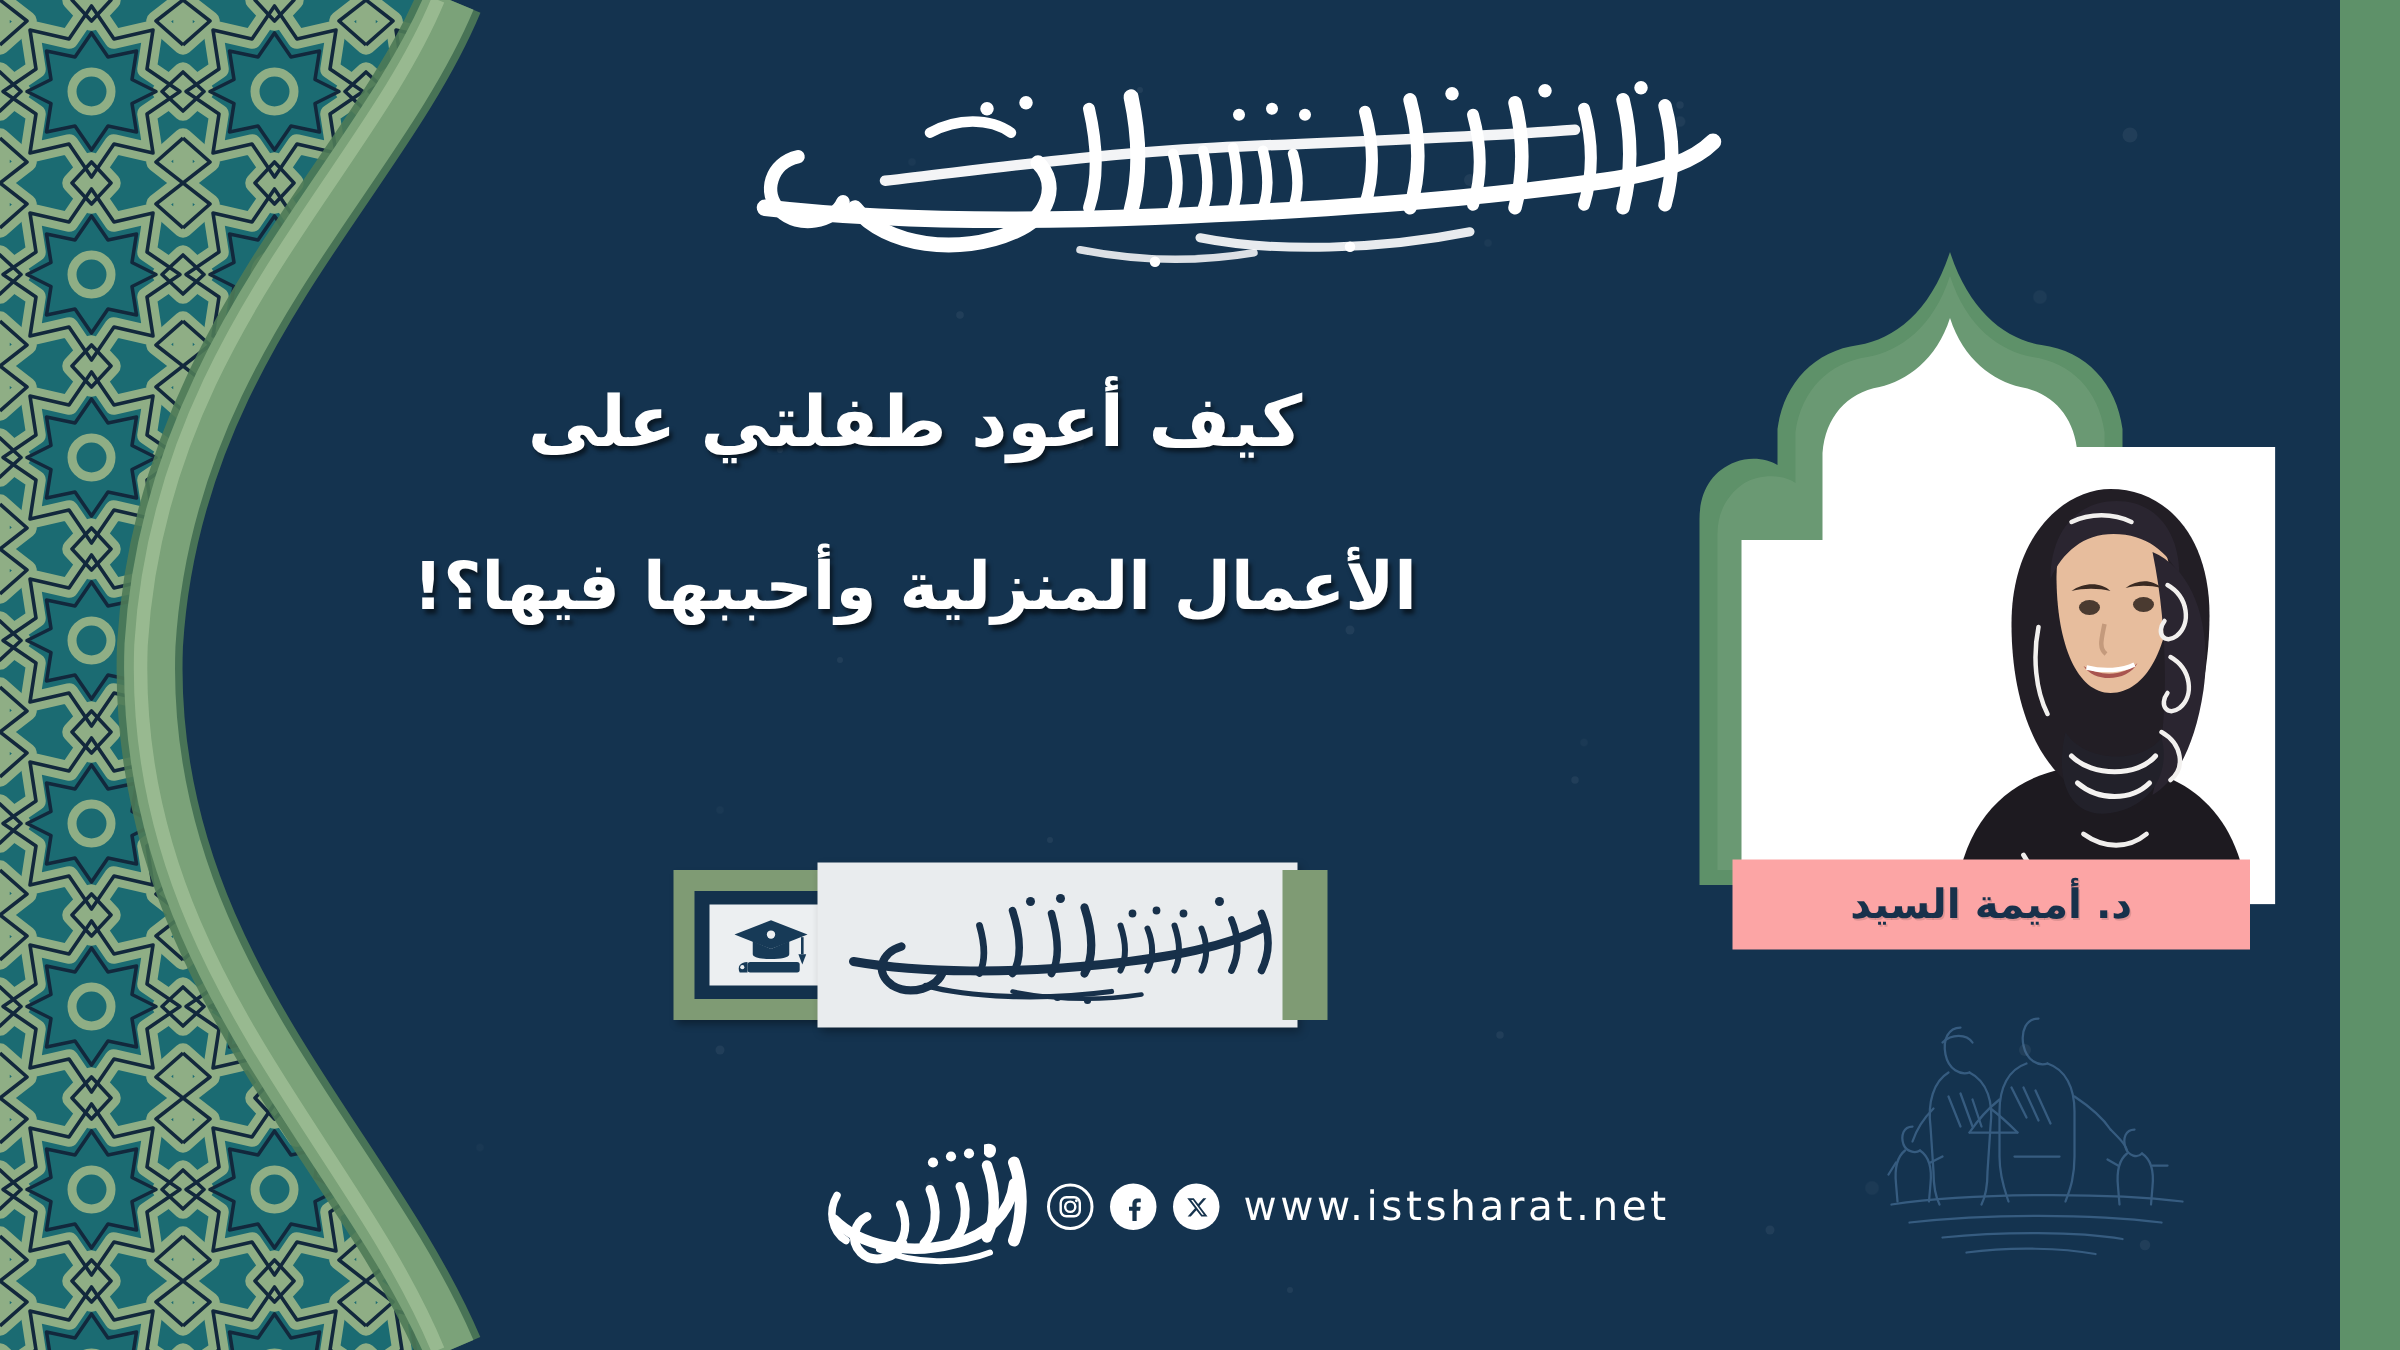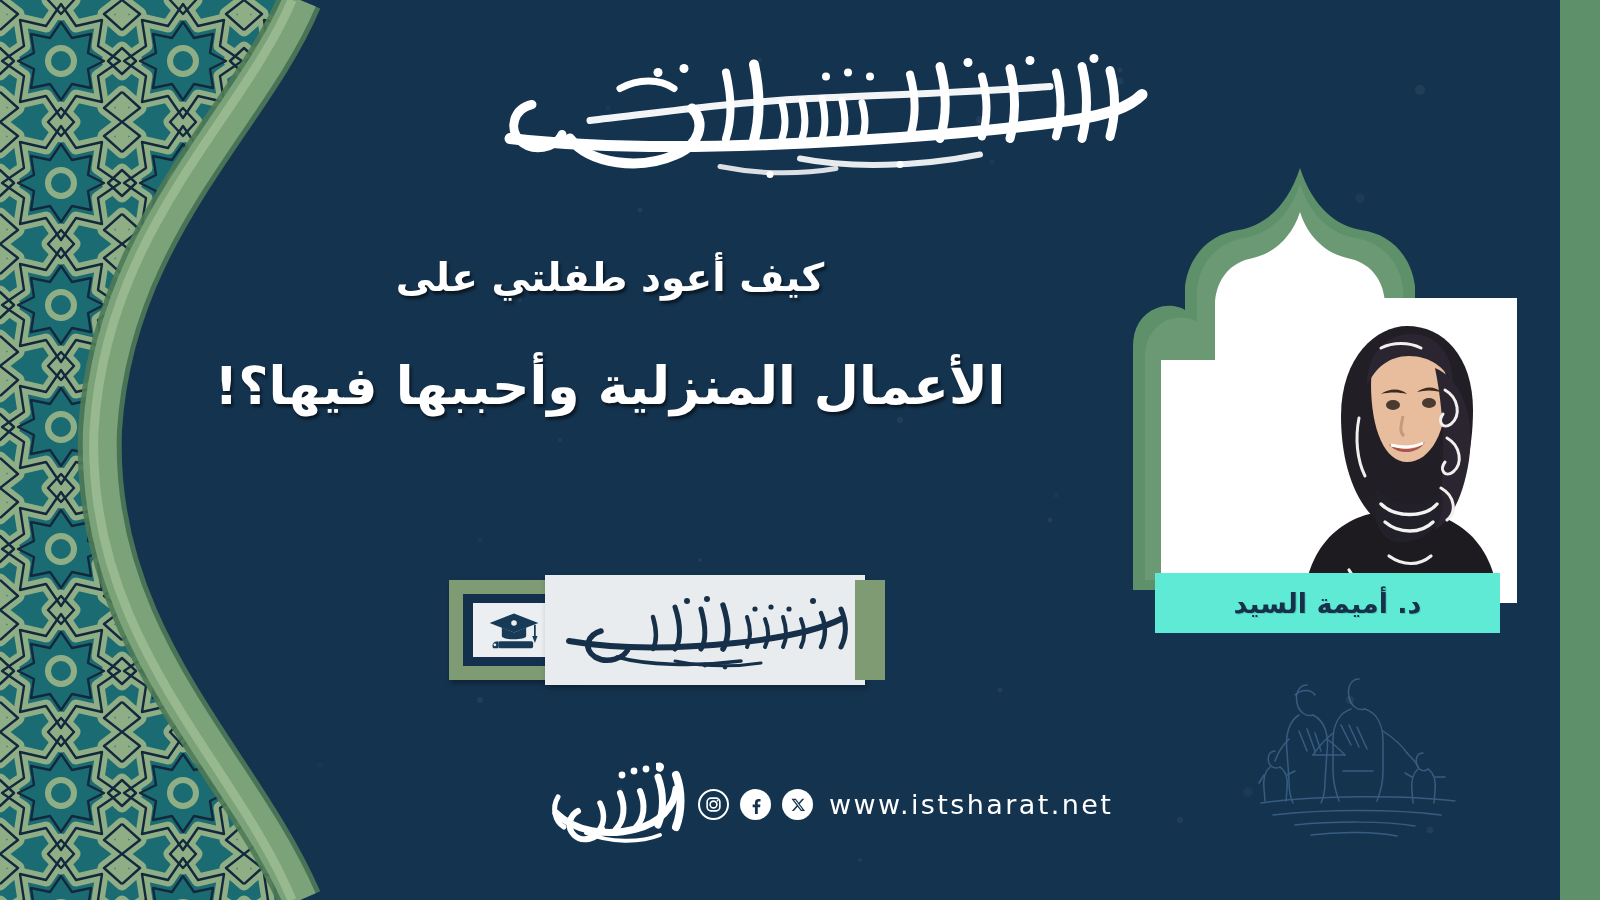--- a/index.html
+++ b/index.html
@@ -58,28 +58,28 @@
 
   
   .title-block{
     position:absolute;left:180px;top:255px;width:860px;
     text-align:center;
     direction:rtl;
   }
   .title-line{
     color:#ffffff;
     font-weight:bold;
-    font-size:39px;
+    font-size:47px;
     line-height:1.16;
     letter-spacing:0px;
     text-shadow:2px 3px 3px rgba(0,0,0,.55);
     margin:0 0 56px 0;
     white-space:nowrap;
   }
-  .title-line:last-child{margin-bottom:12px;font-size:52px;}
+  .title-line:last-child{margin-bottom:12px;font-size:44px;}
 
   
   .badge{
     position:absolute;left:449px;top:575px;
     width:436px;height:110px;
   }
   .badge-greenframe{
     position:absolute;left:0;top:5px;width:130px;height:100px;
     background:#7f9b74;
     box-shadow:2px 3px 5px rgba(0,0,0,.35);
@@ -112,21 +112,21 @@
     position:absolute;left:1085px;top:160px;width:430px;height:480px;
   }
   .expert svg.frame{position:absolute;inset:0;width:430px;height:480px;}
   .expert .photo{
     position:absolute;left:200px;top:138px;width:232px;height:305px;
     overflow:hidden;
   }
   .expert .photo svg{width:232px;height:305px;display:block;}
   .name-plate{
     position:absolute;left:70px;top:413px;width:345px;height:60px;
-    background:#5eead4;
+    background:#fca5a5;
     display:flex;align-items:center;justify-content:center;
     direction:rtl;
   }
   .name-plate span{
     color:#17314b;font-weight:bold;font-size:27px;
     text-shadow:1px 1px 0 rgba(0,0,0,.12);
   }
 
   
   .family{

